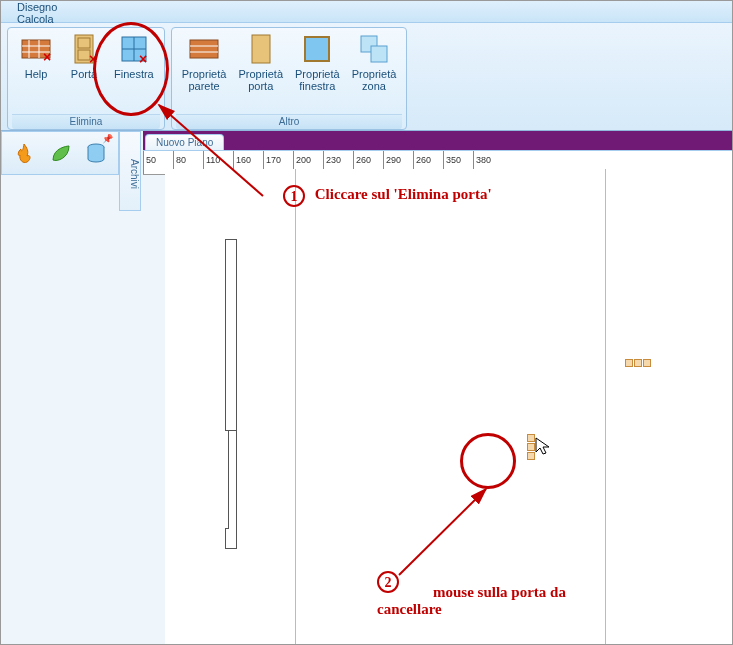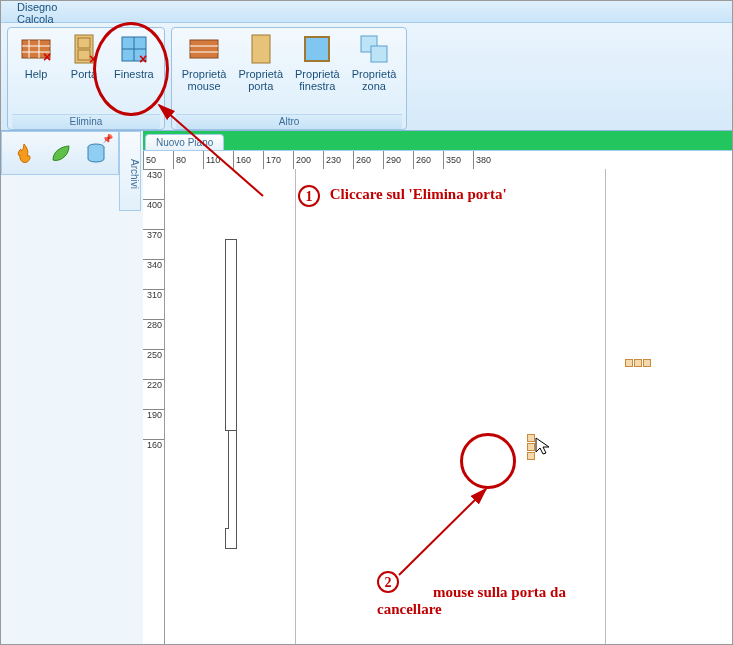--- a/index.html
+++ b/index.html
@@ -84,21 +84,21 @@
     border: 1px solid #a7cdee;
     writing-mode: vertical-rl;
     text-align: center;
     font-size: 10px;
     color: #3d6d96;
     padding-top: 6px;
   }
   .tab-strip {
     position: absolute;
     left: 142px; top: 0; right: 0; height: 20px;
-    background: #22c55e;
+    background: #701a75;
     border-bottom: 1px solid #a7cdee;
     display: flex; align-items: flex-end;
   }
   .tab {
     background: linear-gradient(#fdfdfd,#e8f2fb);
     border: 1px solid #a7cdee;
     border-bottom: none;
     border-radius: 4px 4px 0 0;
     padding: 2px 10px;
     font-size: 10px;
@@ -203,21 +203,21 @@
 
   <div class="ribbon-group">
     <div class="ribbon-row">
       <div class="ribbon-btn">
         <svg class="ico" viewBox="0 0 34 34">
           <rect x="3" y="8" width="28" height="18" fill="#d47a3d" stroke="#8a4a1e"></rect>
           <line x1="3" y1="14" x2="31" y2="14" stroke="#fff"></line>
             <line x1="3" y1="20" x2="31" y2="20" stroke="#fff"></line>
         </svg>
         <span>Proprietà</span>
-        <span>mouse</span>
+        <span>parete</span>
       </div>
       <div class="ribbon-btn">
         <svg class="ico" viewBox="0 0 34 34">
           <rect x="8" y="3" width="18" height="28" fill="#e7c37a" stroke="#a07830"></rect>
         </svg>
         <span>Proprietà</span>
         <span>porta</span>
       </div>
       <div class="ribbon-btn">
         <svg class="ico" viewBox="0 0 34 34">
@@ -266,32 +266,20 @@
       <div class="tick">160</div>
       <div class="tick">170</div>
       <div class="tick">200</div>
       <div class="tick">230</div>
       <div class="tick">260</div>
       <div class="tick">290</div>
       <div class="tick">260</div>
       <div class="tick">350</div>
       <div class="tick">380</div>
     </div>
-  <div class="ruler-v" id="rulerV">
-      <div class="tick">430</div>
-      <div class="tick">400</div>
-      <div class="tick">370</div>
-      <div class="tick">340</div>
-      <div class="tick">310</div>
-      <div class="tick">280</div>
-      <div class="tick">250</div>
-      <div class="tick">220</div>
-      <div class="tick">190</div>
-      <div class="tick">160</div>
-    </div>
 
   <div class="canvas">
 
     <div class="vline" style="left:130px"></div>
     <div class="vline" style="left:440px"></div>
 
     <div class="plan">
 
       <div class="wall" style="left:0;top:0;width:460;height:12px;"></div>
       <div class="wall" style="left:0;top:14;width:460;height:4px;border-top:none"></div>
@@ -334,21 +322,21 @@
 <svg style="position:absolute;left:0;top:0;pointer-events:none" width="733" height="645">
   <defs>
       <marker id="ah" markerWidth="10" markerHeight="10" refX="8" refY="3" orient="auto">
         <path d="M0,0 L9,3 L0,6 Z" fill="#c00000"></path>
       </marker>
     </defs>
   <line x1="262" y1="195" x2="158" y2="104" stroke="#c00000" stroke-width="2" marker-end="url(#ah)"></line>
   <line x1="398" y1="574" x2="485" y2="488" stroke="#c00000" stroke-width="2" marker-end="url(#ah)"></line>
 </svg>
 
-<div class="annot" style="left:269px;top:184px;padding-left:28px;">
+<div class="annot" style="left:254px;top:184px;padding-left:28px;">
   <span class="circ-num">1</span>
   <span>Cliccare sul 'Elimina porta'</span>
 </div>
 <div class="annot" style="left:376px;top:566px;line-height:17px;">
   <span class="circ-num" style="float:left;margin-top:4px">2</span>
   <br>
   <span style="margin-left:28px">mouse sulla porta da cancellare</span>
 </div>
 
 </body></html>

